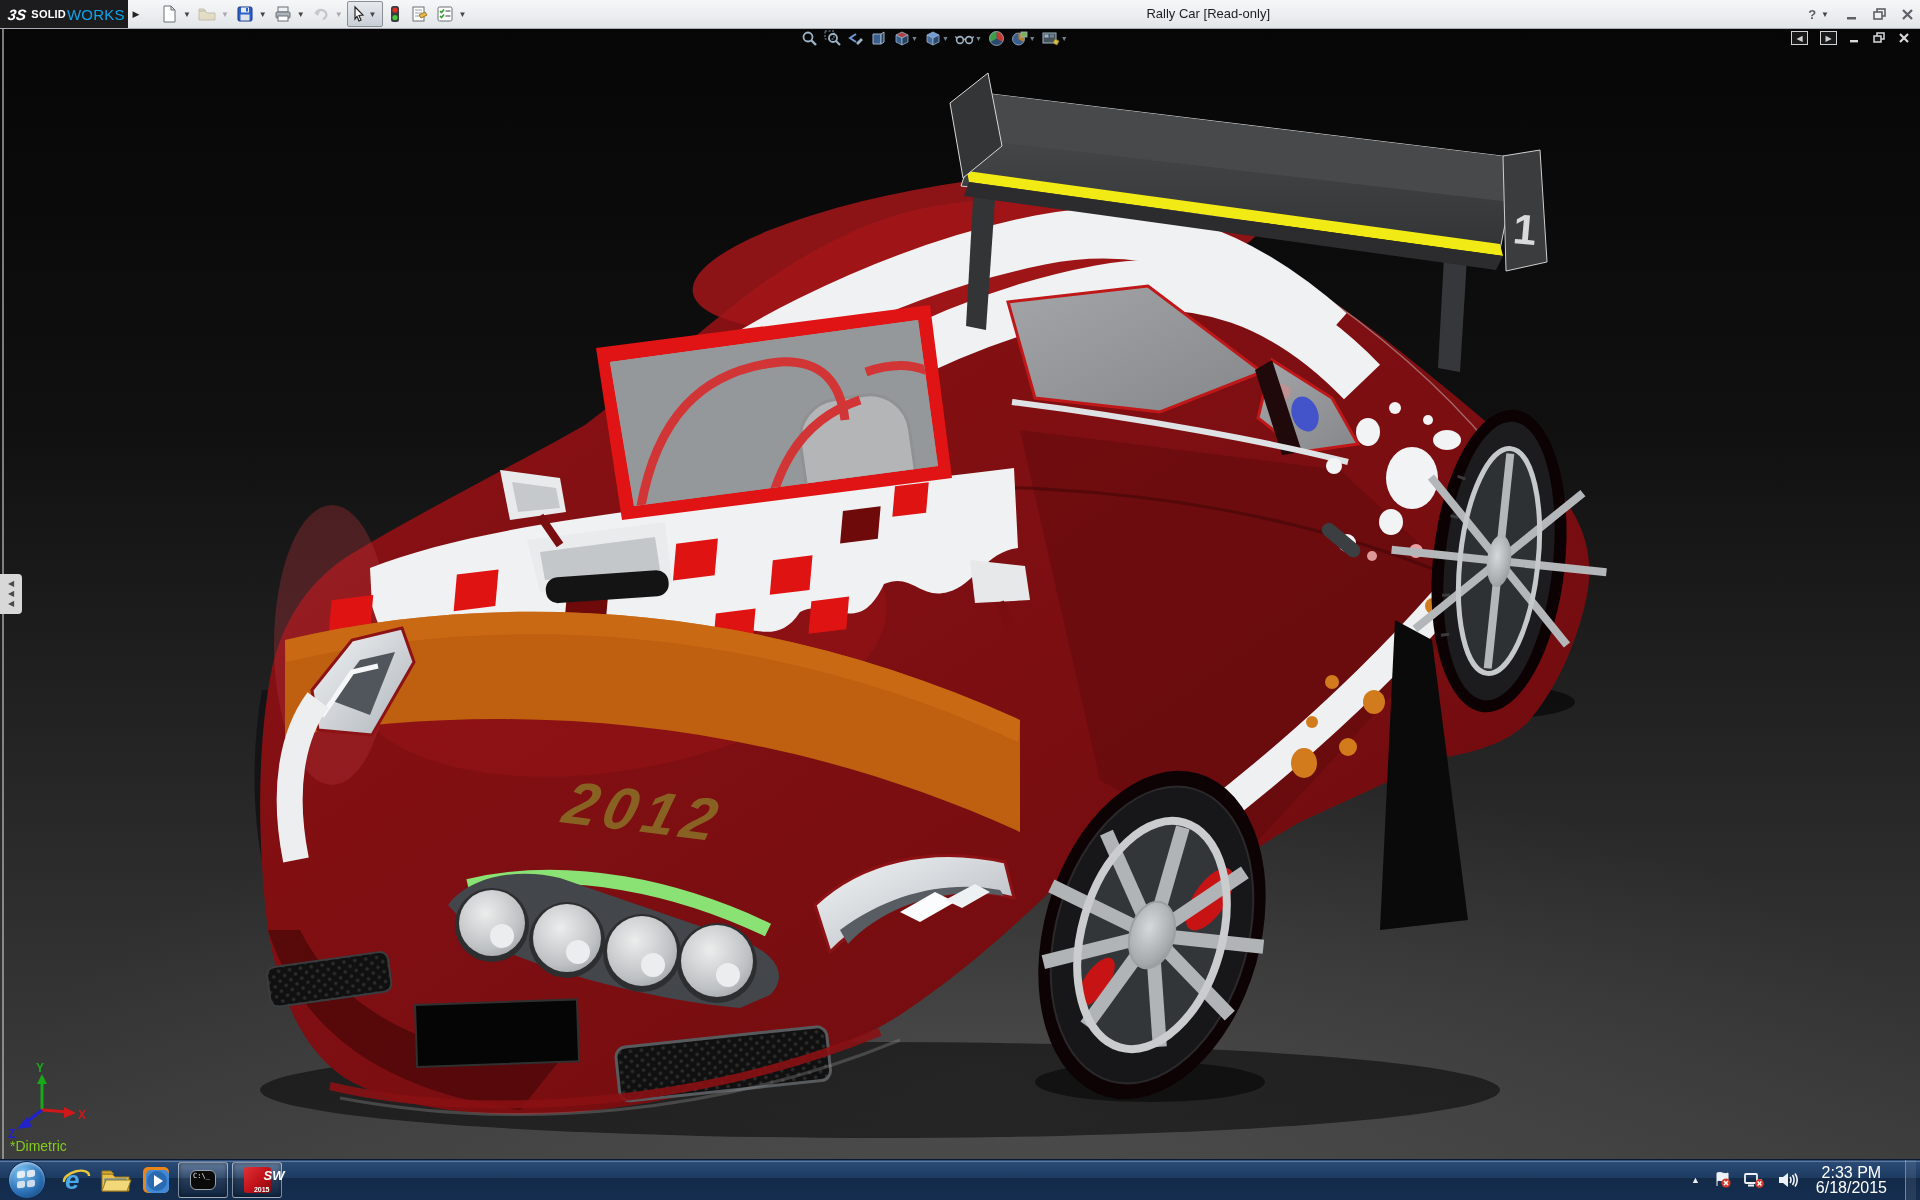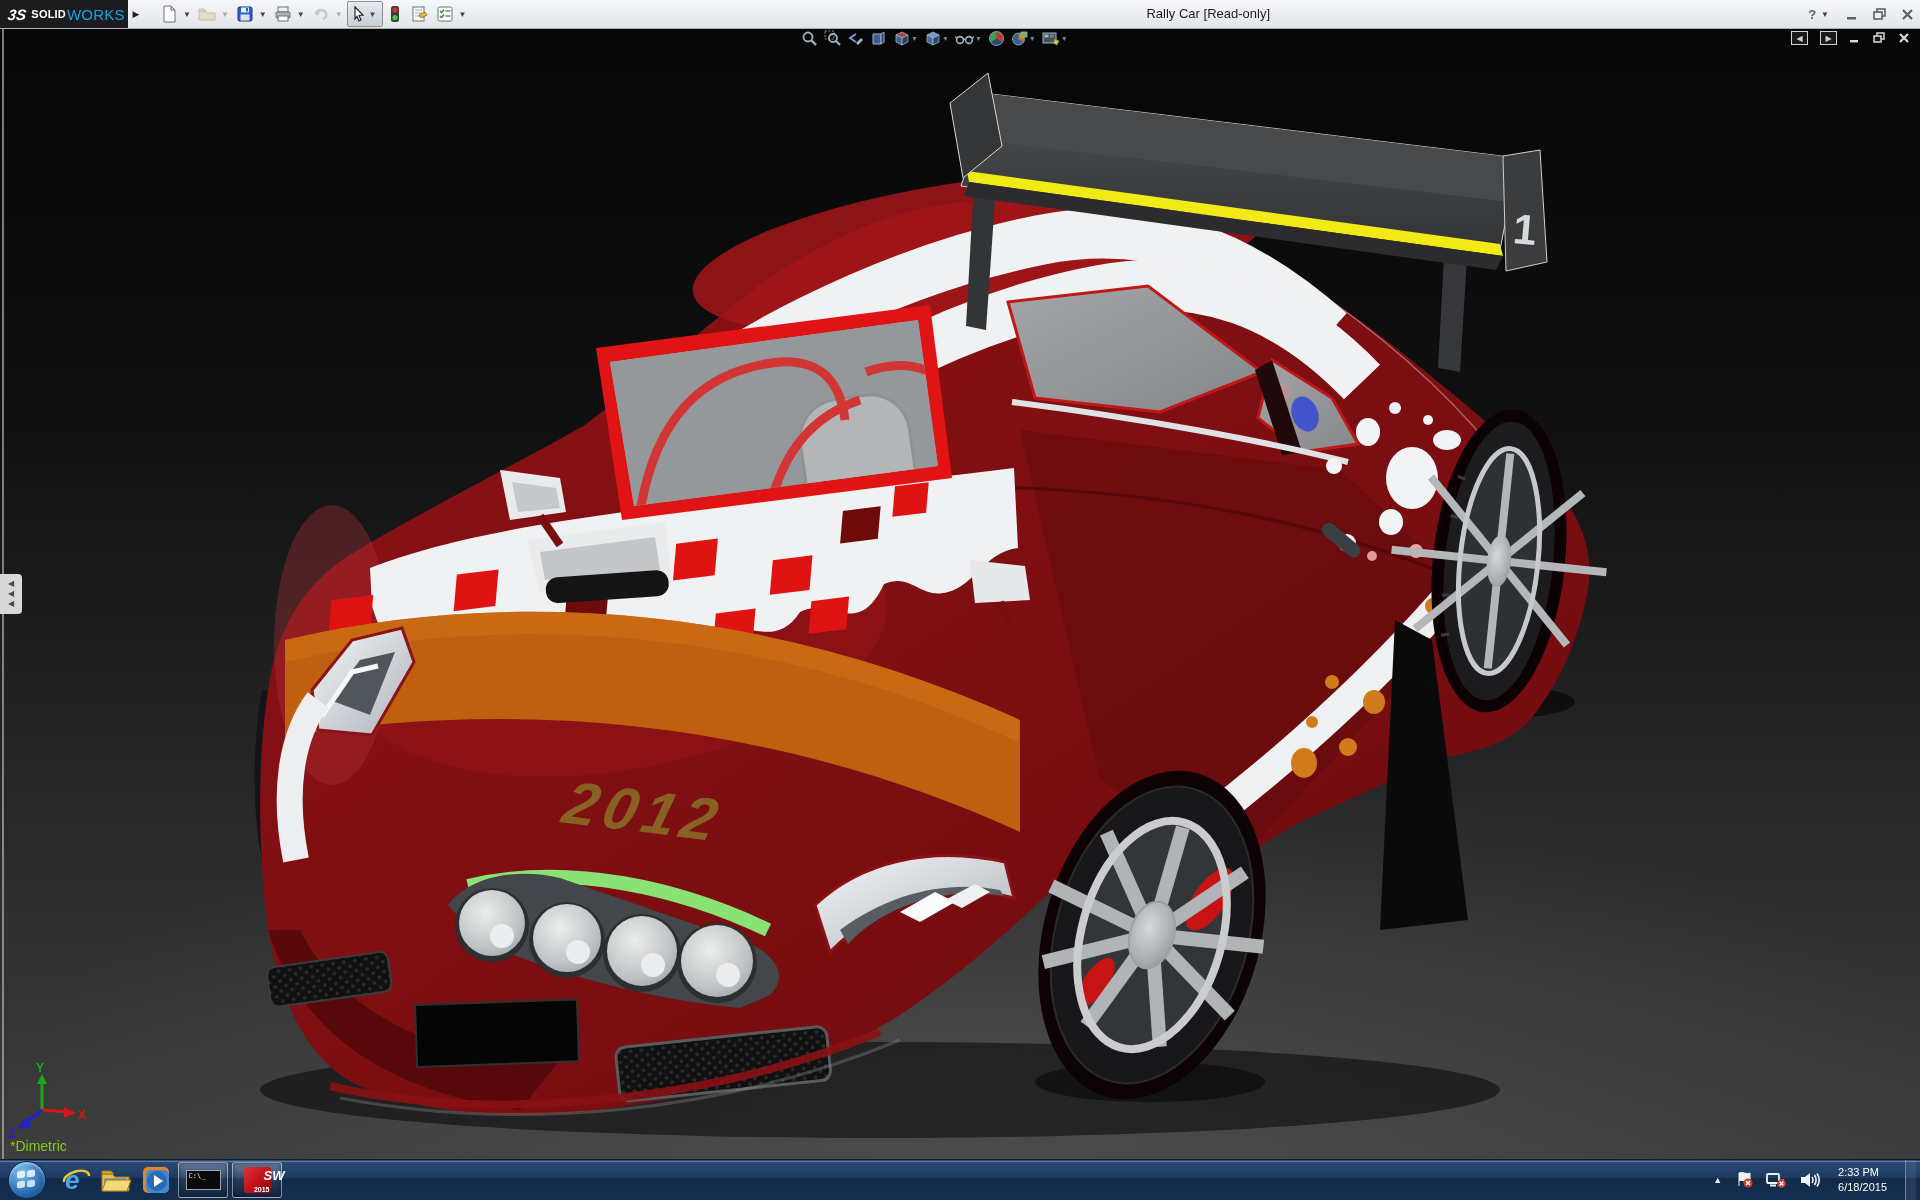--- a/index.html
+++ b/index.html
@@ -50,28 +50,28 @@
     border-top:1px solid #0a1a30;display:flex;align-items:center;}
   #taskbar::before{content:"";position:absolute;top:1px;left:0;right:0;height:1px;background:rgba(255,255,255,.25);}
   #start-orb{width:36px;height:36px;border-radius:50%;margin:0 10px 0 8px;position:relative;
     background:radial-gradient(circle at 35% 30%,#7ec4f2,#2d73b8 55%,#123c6e);
     border:1px solid #0d2c52;box-shadow:inset 0 2px 3px rgba(255,255,255,.5);}
   .flag{position:absolute;width:8px;height:7px;border-radius:2px;}
   .tk-item{width:40px;height:40px;display:flex;align-items:center;justify-content:center;}
   .tk-pressed{width:48px;height:34px;margin:0 2px;border:1px solid rgba(255,255,255,.45);border-radius:3px;
     background:linear-gradient(rgba(255,255,255,.28),rgba(255,255,255,.08) 50%,rgba(0,0,0,.18));
     display:flex;align-items:center;justify-content:center;box-shadow:inset 0 0 4px rgba(0,0,0,.45);}
-  #cmd-ico{width:35px;height:20px;background:#0a0a0a;border:1px solid #9aa2ab;border-radius:0;
+  #cmd-ico{width:26px;height:20px;background:#0a0a0a;border:1px solid #9aa2ab;border-radius:6px;
     color:#e8e8e8;font-family:"DejaVu Sans Mono",monospace;font-size:7px;line-height:9px;padding:1px 2px;box-sizing:border-box;}
   #sw-ico{width:27px;height:26px;background:linear-gradient(135deg,#e03038 0%,#c01018 55%,#7e0a10);
     border-radius:3px;position:relative;color:#fff;text-align:center;}
   #sw-ico .sw{font-weight:bold;font-size:13px;line-height:17px;font-style:italic;padding-left:20px;}
   #sw-ico .yr{position:absolute;right:1px;bottom:0px;font-size:7px;font-weight:bold;}
   #tray{margin-left:auto;display:flex;align-items:center;gap:12px;padding-right:4px;color:#e8edf2;}
-  #clock{text-align:left;font-size:11px;line-height:15px;color:#fff;margin:0 6px;}
+  #clock{text-align:center;font-size:16px;line-height:15px;color:#fff;margin:0 6px;}
   #show-desktop{width:10px;height:40px;background:linear-gradient(#3a5website0,#24406b);
     border-left:1px solid #6d86a8;background:rgba(255,255,255,.08);}
 
   svg text{font-family:"Liberation Sans",sans-serif;}
   #scene{position:absolute;left:0;top:0;z-index:1;}
 </style>
 </head>
 <body>
 
 <svg id="scene" width="1920" height="1200" viewBox="0 0 1920 1200">

